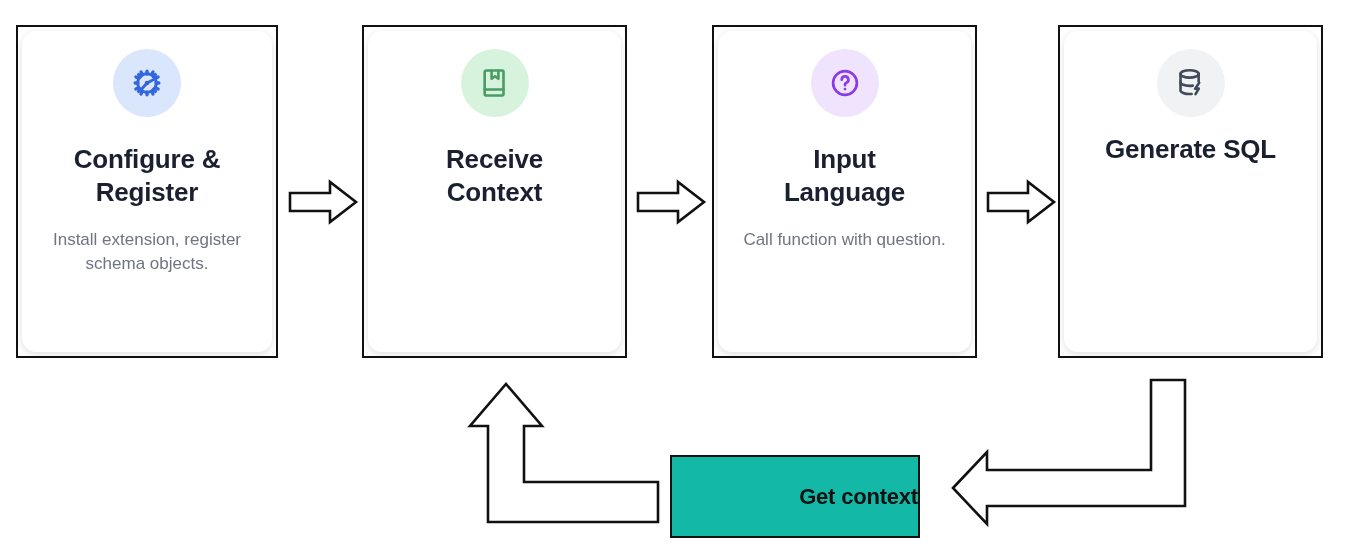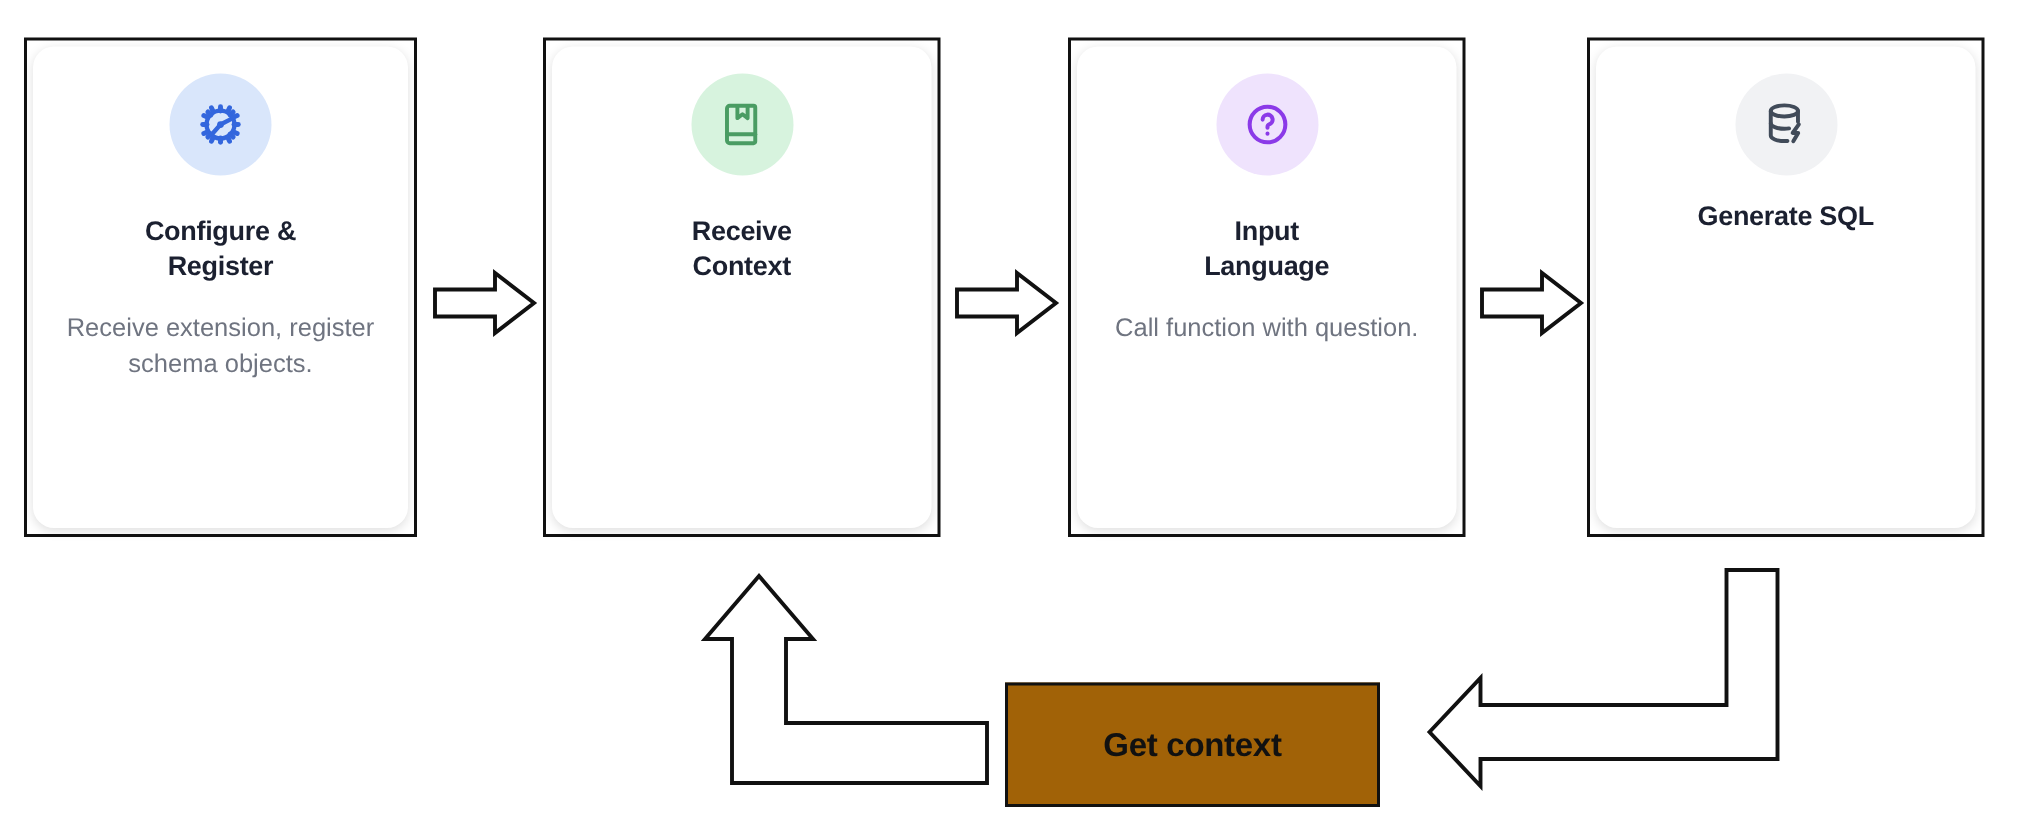--- a/index.html
+++ b/index.html
@@ -56,21 +56,21 @@
     border-radius: 50%;
     display: flex;
     align-items: center;
     justify-content: center;
     margin-top: 22px;
     flex: none;
   }
   .icon-circle svg { display: block; }
 
   .card-title {
-    font-size: 18px;
+    font-size: 26px;
     font-weight: bold;
     color: #1b2030;
     line-height: 1.28;
     letter-spacing: -0.2px;
     margin-top: 26px;
     padding: 0 8px;
   }
   .card-desc {
     font-size: 17px;
     color: #6f7480;
@@ -83,25 +83,25 @@
   
   .shape {
     position: absolute;
   }
   .shape svg { display: block; overflow: visible; }
 
   
   .ctx-box {
     position: absolute;
     box-sizing: border-box;
-    background: #a16207;
+    background: #14b8a6;
     border: 2.5px solid #111111;
     display: flex;
     align-items: center;
-    justify-content: center;
+    justify-content: flex-end;
   }
   .ctx-label {
     font-size: 22px;
     font-weight: bold;
     color: #111111;
     letter-spacing: -0.2px;
   }
 </style>
 </head>
 <body>
@@ -136,21 +136,21 @@
               <path d="M4.6 16 l1.75 -0.75"></path>
                 <path d="M17.65 8.75 l1.75 -0.75"></path>
             </g>
           </svg>
         </span>
       </div>
       <div class="card-title">
         <span>Configure &amp;</span><br>
         <span>Register</span>
       </div>
-      <div class="card-desc">Receive extension, register schema objects.</div>
+      <div class="card-desc">Install extension, register schema objects.</div>
     </div>
   </div>
 
   <div class="shape" style="left:288px; top:180px;">
     <svg width="70" height="44" viewBox="0 0 70 44">
       <path d="M2 13 L42 13 L42 2 L68 22 L42 42 L42 31 L2 31 Z" fill="#ffffff" stroke="#111111" stroke-width="2.6" stroke-linejoin="miter"></path>
     </svg>
   </div>
 
   <div class="card" style="left:362px; top:25px; width:265px; height:333px;">

